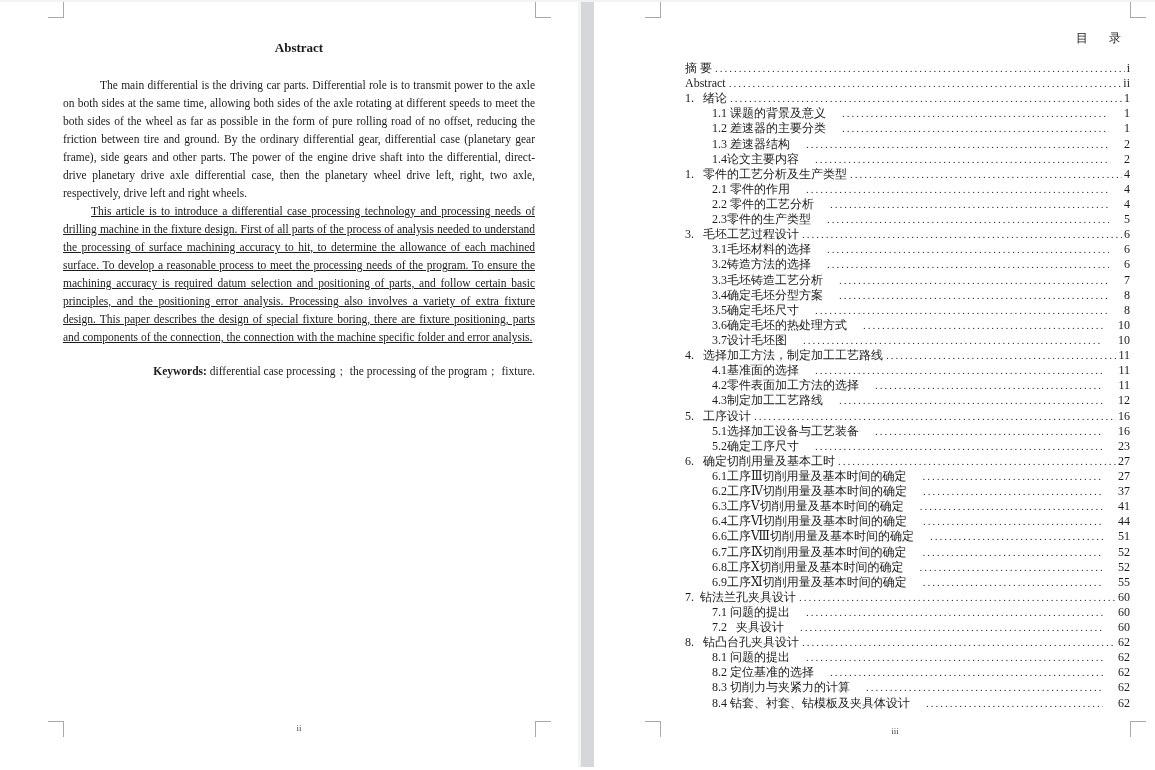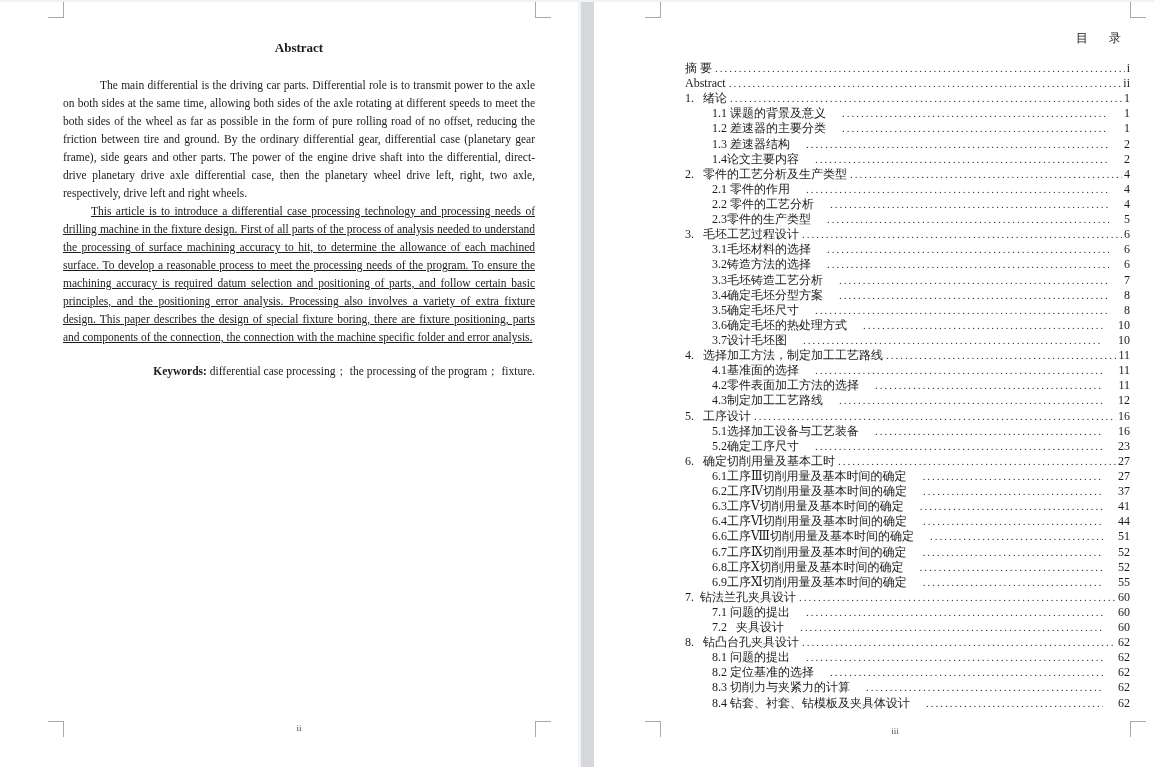--- a/index.html
+++ b/index.html
@@ -116,21 +116,21 @@
     <span class="toc-page">2</span>
   </div>
 
   <div class="toc-row lvl1">
     <span class="toc-label">1.4论文主要内容</span>
     <span class="leader"></span>
     <span class="toc-page">2</span>
   </div>
 
   <div class="toc-row lvl0">
-    <span class="toc-label">2.   零件的工艺分析及生产类型</span>
+    <span class="toc-label">1.   零件的工艺分析及生产类型</span>
     <span class="leader"></span>
     <span class="toc-page">4</span>
   </div>
 
   <div class="toc-row lvl1">
     <span class="toc-label">2.1 零件的作用</span>
     <span class="leader"></span>
     <span class="toc-page">4</span>
   </div>
 

